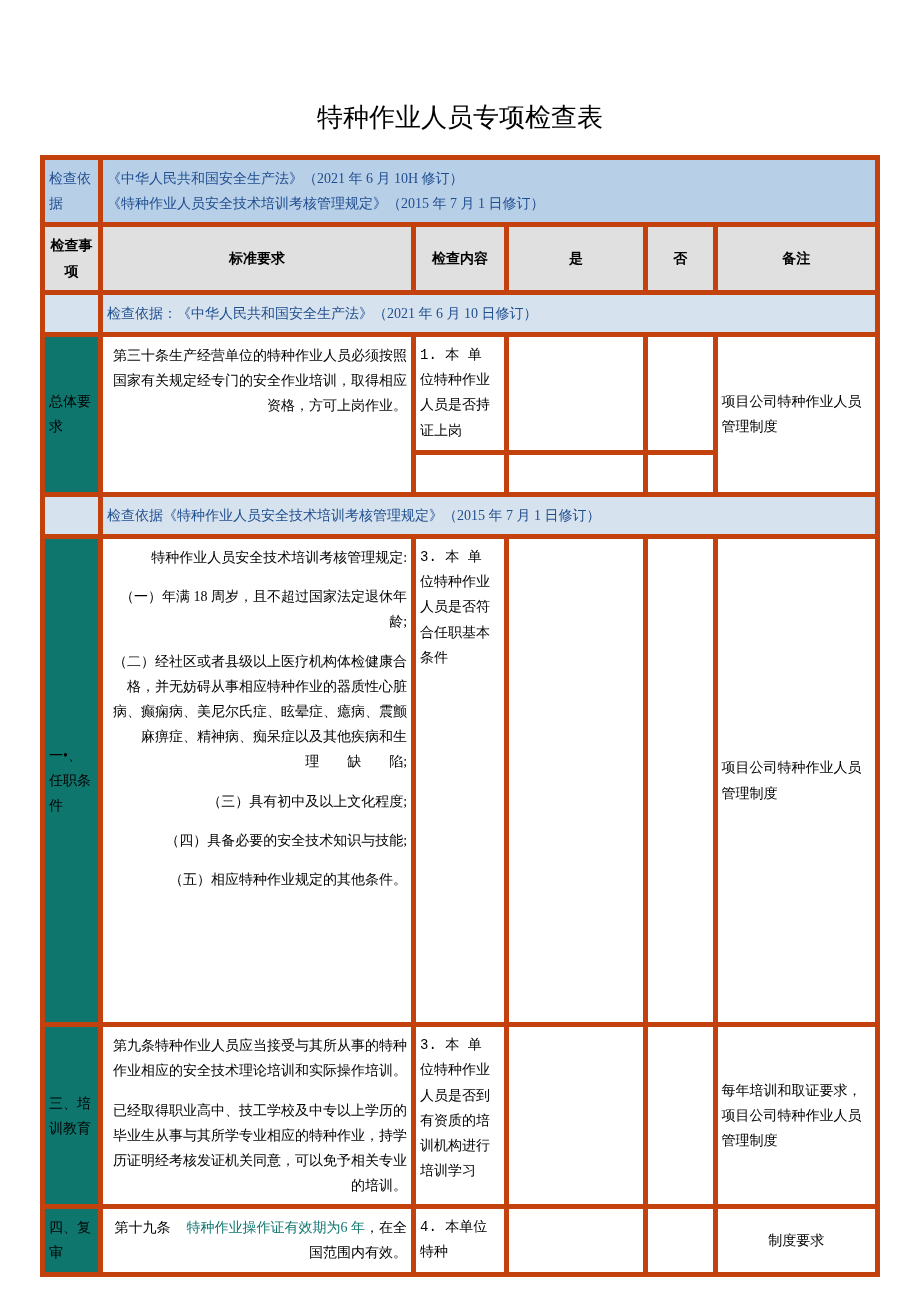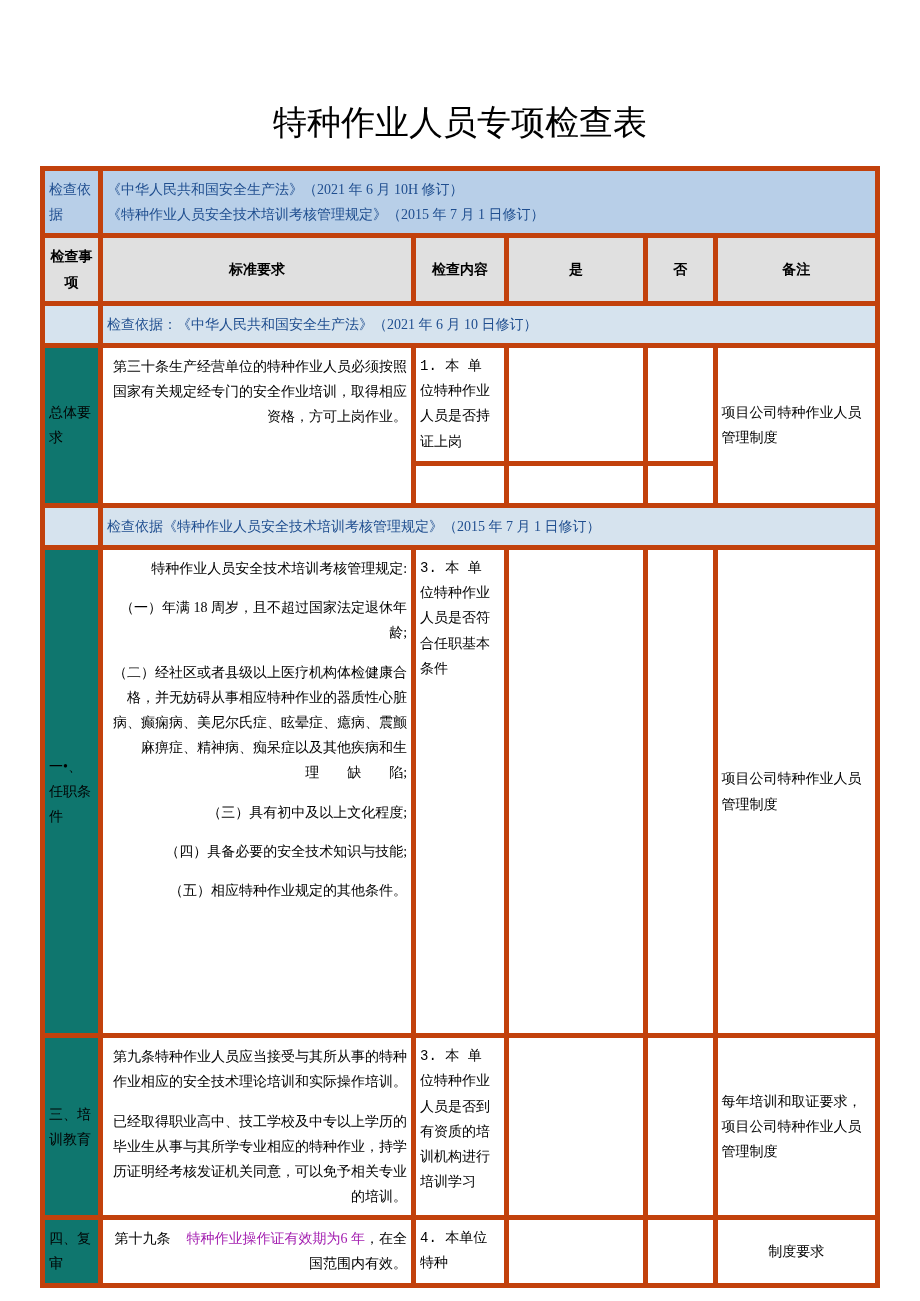--- a/index.html
+++ b/index.html
@@ -6,21 +6,21 @@
     font-family: "SimSun", "宋体", serif;
     background: #ffffff;
     margin: 0;
     padding: 60px 40px;
     width: 920px;
     box-sizing: border-box;
     color: #000;
   }
   h1 {
     text-align: center;
-    font-size: 34px;
+    font-size: 26px;
     font-weight: normal;
     margin: 40px 0 20px 0;
     font-family: "SimSun", "宋体", serif;
   }
   table {
     border-collapse: collapse;
     width: 100%;
     table-layout: fixed;
     font-size: 14px;
     line-height: 1.8;
@@ -62,21 +62,21 @@
   .content-cell {
     text-align: left;
     vertical-align: top;
     font-family: Liberation Mono, monospace;
   }
   .note-cell {
     text-align: left;
     vertical-align: middle;
   }
   .center { text-align: center; }
-  .highlight { color: #a21caf; margin-left: 16px; }
+  .highlight { color: #0f766e; margin-left: 16px; }
   .para { margin: 0 0 14px 0; }
   .para-last { margin: 0; }
   .tall-space { height: 110px; }
 </style>
 </head>
 <body>
 
 <h1>特种作业人员专项检查表</h1>
 
 <table>

